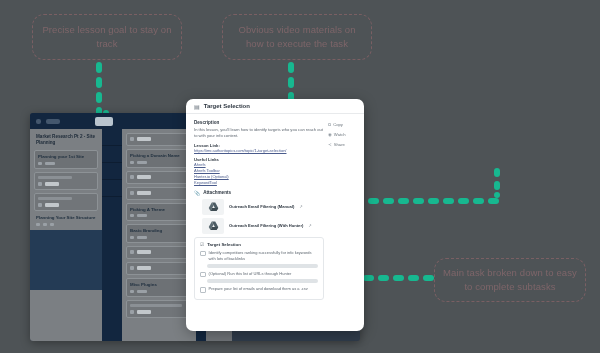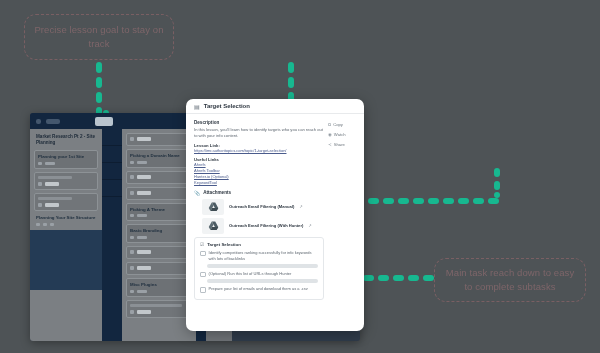--- a/index.html
+++ b/index.html
@@ -19,21 +19,21 @@
     border-radius:12px;
     color:#7e6569;
     font-size:9.5px;
     line-height:1.45;
     text-align:center;
     display:flex;align-items:center;justify-content:center;
     padding:4px 8px;
     box-sizing:border-box;
     letter-spacing:.1px;
   }
-  #c1{left:24px;  top:14px;  width:150px;height:46px;}
+  #c1{left:32px;  top:14px;  width:150px;height:46px;}
   #c2{left:222px; top:14px;  width:150px;height:46px;}
   #c3{left:434px; top:124px; width:152px;height:44px;}
   #c4{left:434px; top:258px; width:152px;height:44px;}
 
   
   .tl{position:absolute;background:transparent;}
   .tl .seg{position:absolute;background:#17b890;border-radius:3px;}
   .vdash{width:6px;}
   .hdash{height:6px;}
 
@@ -238,22 +238,25 @@
 
   <div class="tl">
     <div class="seg vdash" style="left:103px;top:110px;height:9px;"></div>
     <div class="seg vdash" style="left:103px;top:124px;height:9px;"></div>
     <div class="seg vdash" style="left:172px;top:118px;height:8px;"></div>
   </div>
 
   <div class="callout" id="c1">
     <span>Precise lesson goal to stay on track</span>
   </div>
+  <div class="callout" id="c2">
+    <span>Obvious video materials on how to execute the task</span>
+  </div>
   <div class="callout" id="c4">
-    <span>Main task reach down to easy to complete subtasks</span>
+    <span>Main task broken down to easy to complete subtasks</span>
   </div>
 
   <div class="app">
 
     <div class="appbar">
       <span class="chip sq"></span>
       <span class="chip w1"></span>
       <span class="chip w2"></span>
     </div>
 

